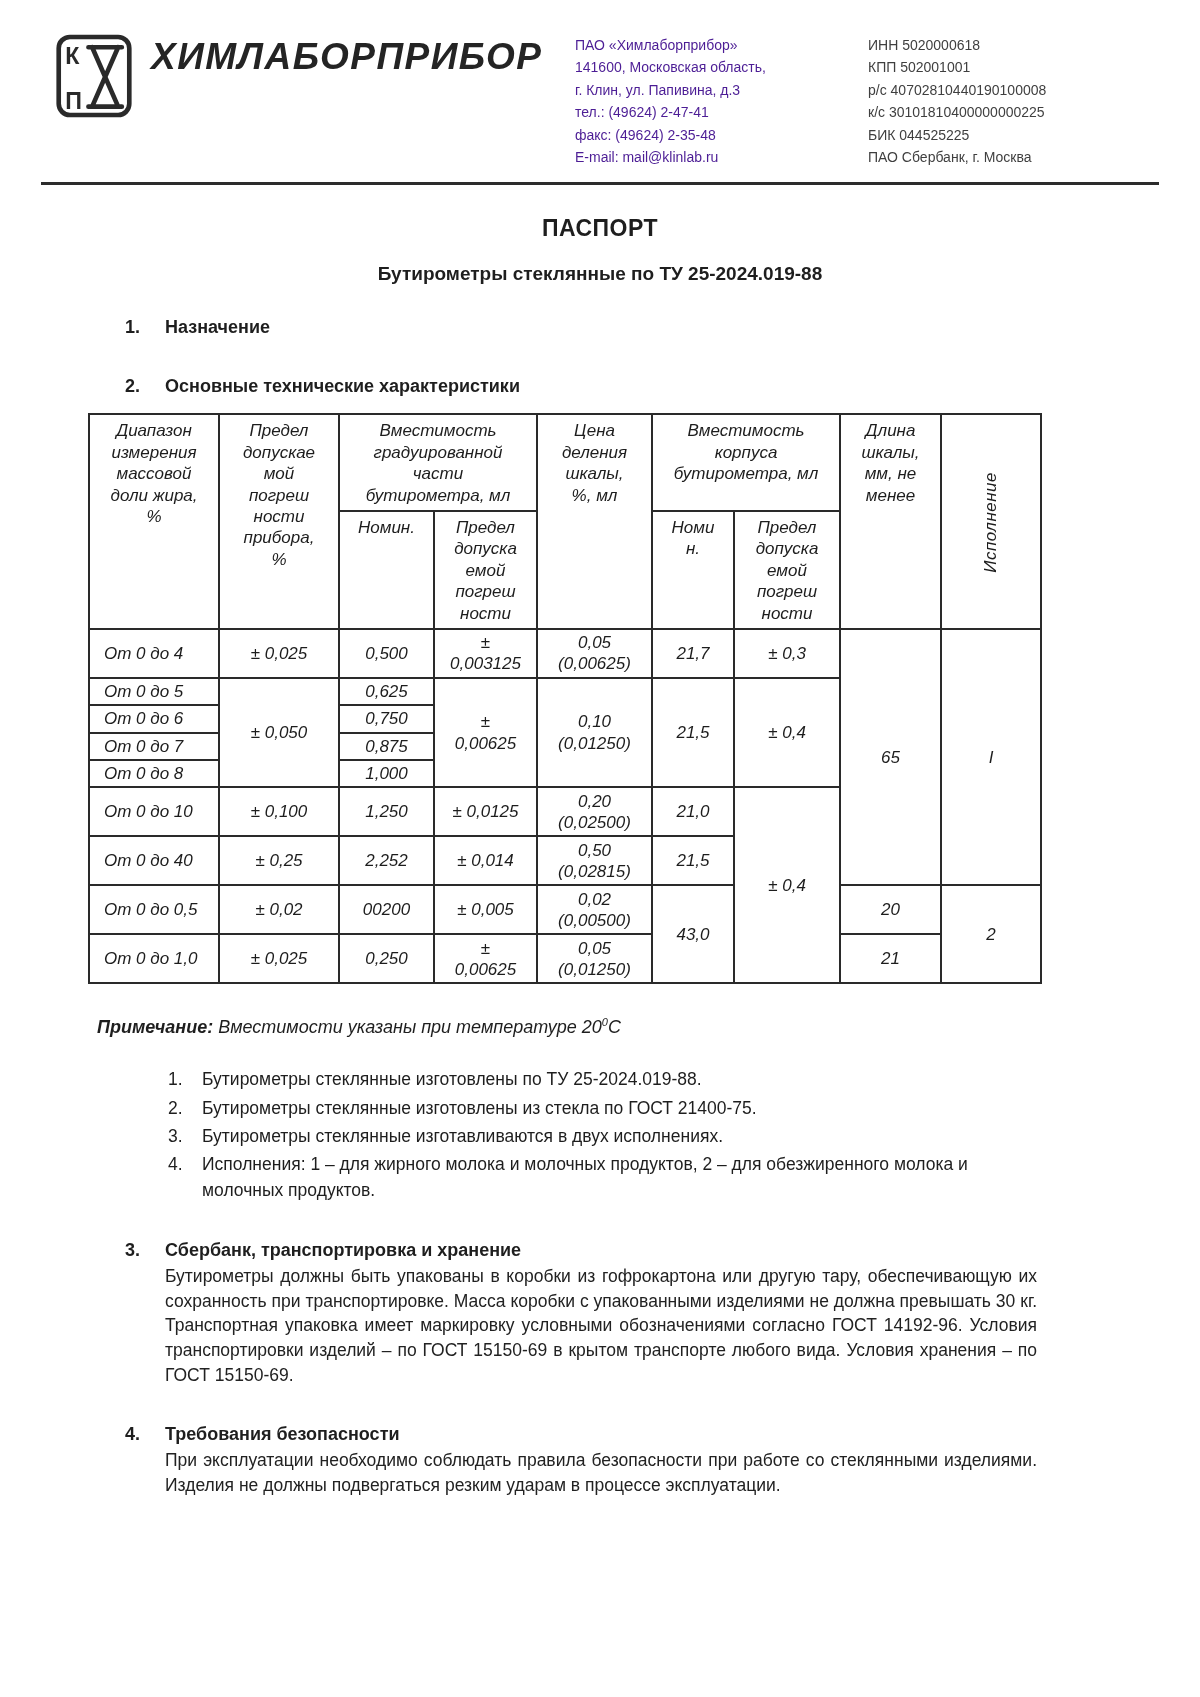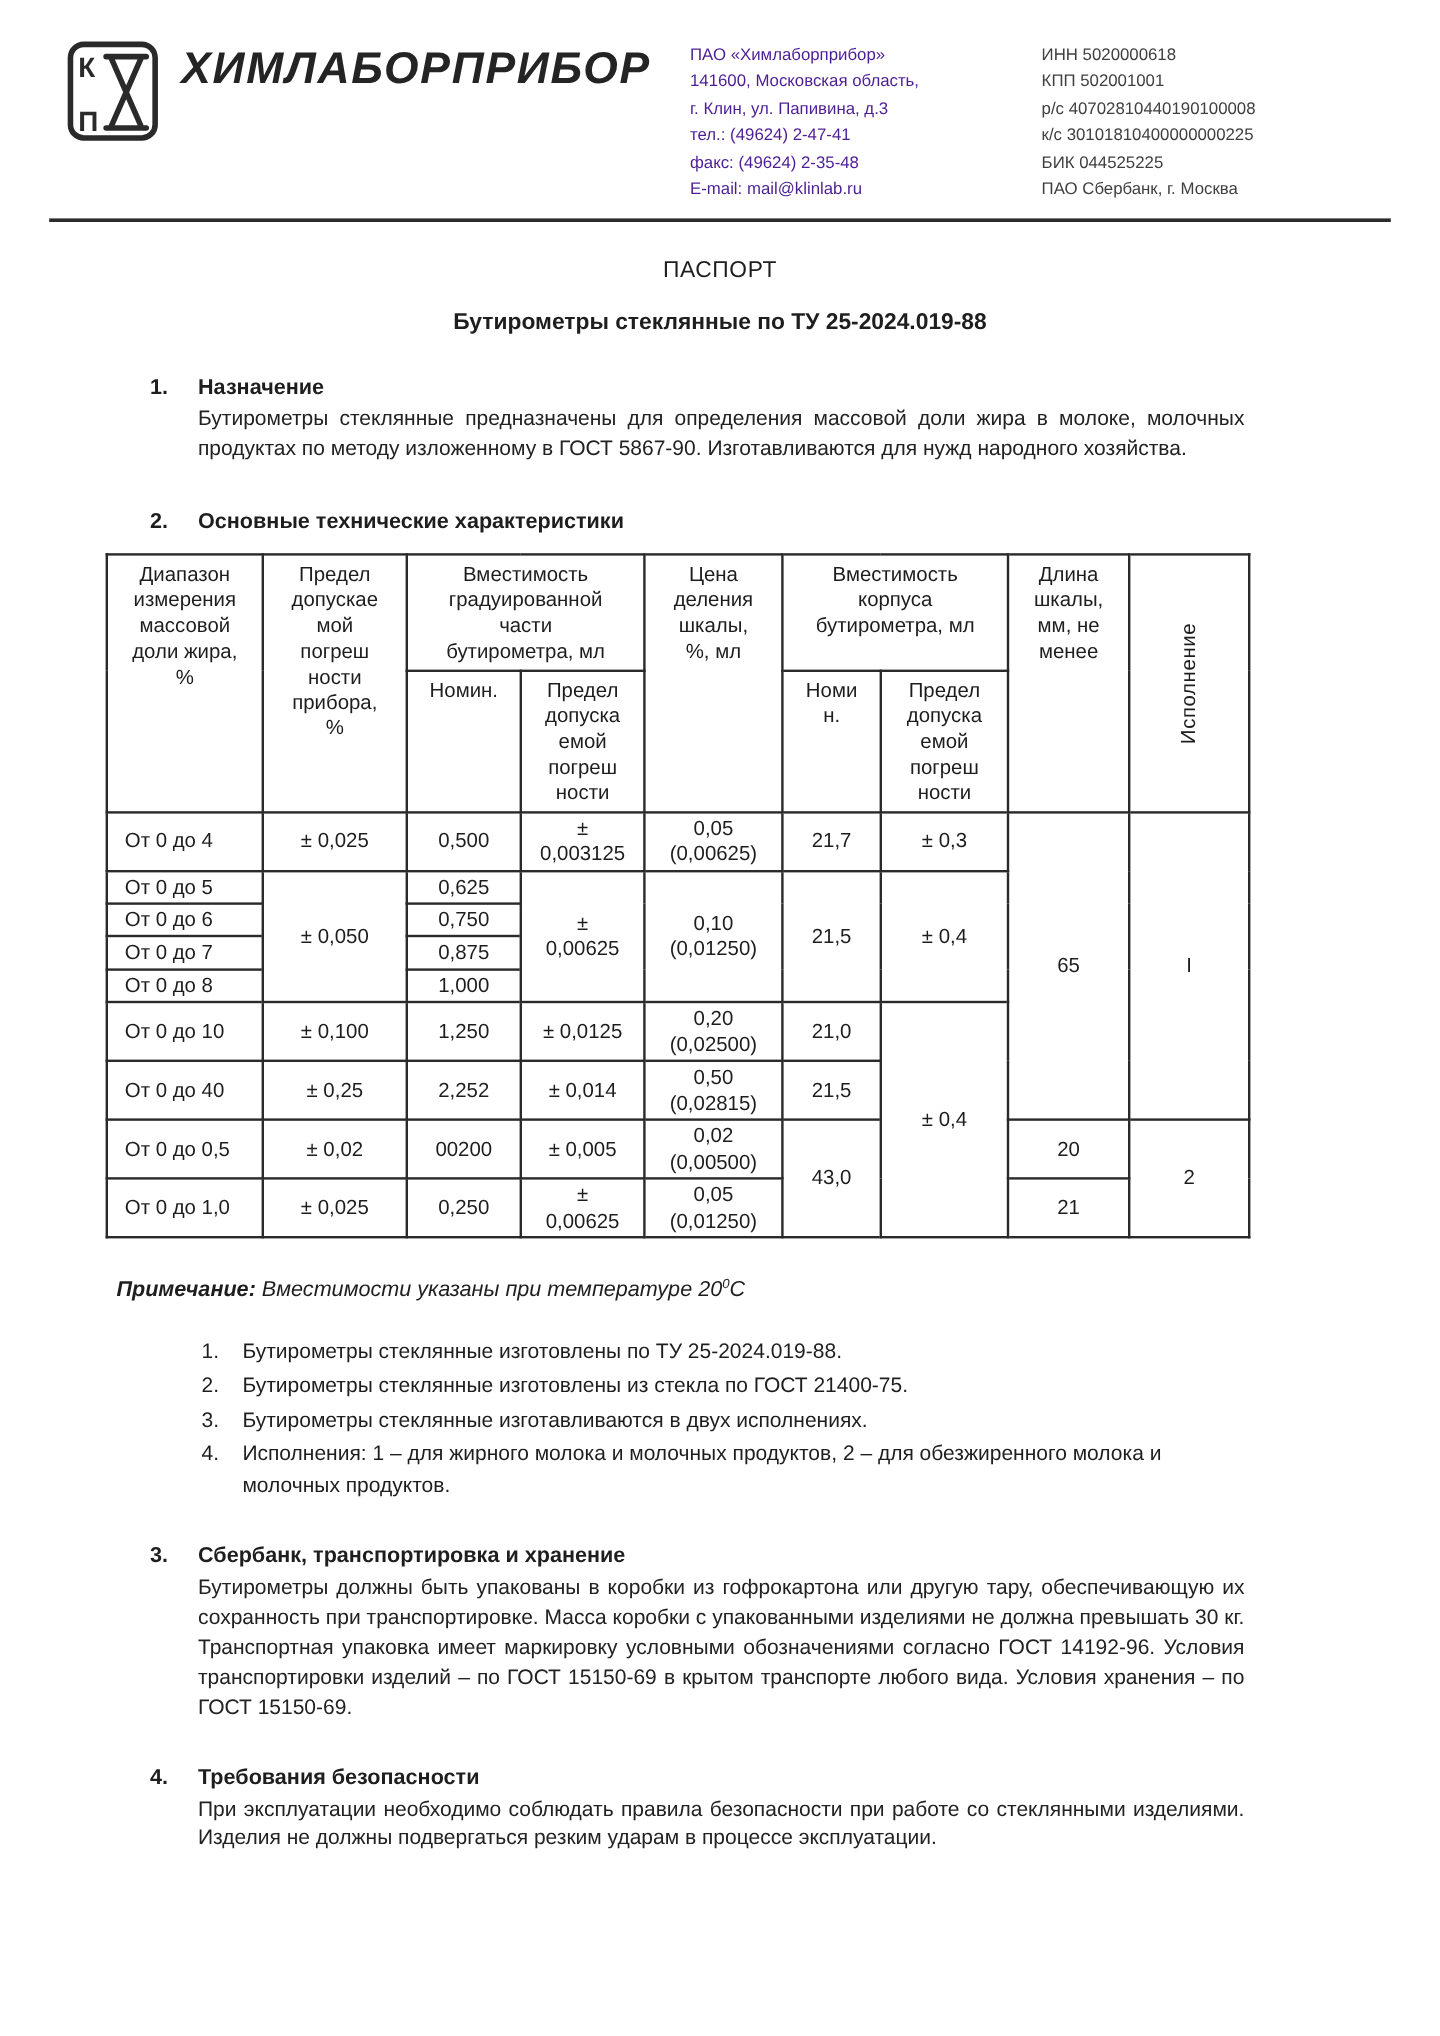--- a/index.html
+++ b/index.html
@@ -34,21 +34,21 @@
   .contact-line, .requisite-line { white-space: nowrap; }
 
   .header-rule {
     border: none;
     border-top: 3px solid #2c2c2c;
     margin: 14px -14px 0 -14px;
   }
 
   
   .doc-title { text-align: center; margin-top: 30px; }
-  .doc-title-main { font-size: 19px; font-weight: 400; letter-spacing: 0.5px; }
+  .doc-title-main { font-size: 23px; font-weight: 700; letter-spacing: 0.5px; }
   .doc-title-sub  { font-size: 19px; font-weight: 700; margin-top: 21px; }
 
   
   .section-head { display: flex; font-weight: 700; font-size: 18px; }
   .section-num  { width: 40px; margin-left: 70px; flex: 0 0 auto; }
   .section-body {
     margin-left: 110px; width: 872px;
     font-size: 17.5px; line-height: 1.42; text-align: justify; margin-top: 3px;
     color: #222;
   }
@@ -58,20 +58,21 @@
   .mt-s4 { margin-top: 36px; }
 
   
   .spec-table {
     border-collapse: collapse;
     margin-left: 33px;
     margin-top: 16px;
     table-layout: fixed;
     font-size: 17px;
     color: #1d1d1d;
+    font-style: italic;
   }
   .spec-table th, .spec-table td {
     border: 2px solid #2a2a2a;
     white-space: pre-line;
     line-height: 1.26;
   }
   .spec-table th {
     font-weight: 400;
     vertical-align: top;
     text-align: center;
@@ -150,21 +151,20 @@
 
   <div class="doc-title">
     <div class="doc-title-main">ПАСПОРТ</div>
     <div class="doc-title-sub">Бутирометры стеклянные по ТУ 25-2024.019-88</div>
   </div>
 
   <div class="section-head mt-s1">
     <span class="section-num">1.</span>
     <span>Назначение</span>
   </div>
-  <p class="section-body">Бутирометры стеклянные предназначены для определения массовой доли жира в молоке, молочных продуктах по методу изложенному в ГОСТ 5867-90. Изготавливаются для нужд народного хозяйства.</p>
 
   <div class="section-head mt-s2">
     <span class="section-num">2.</span>
     <span>Основные технические характеристики</span>
   </div>
 
   <table class="spec-table">
     <colgroup>
       <col style="width:130px">
         <col style="width:120px">

